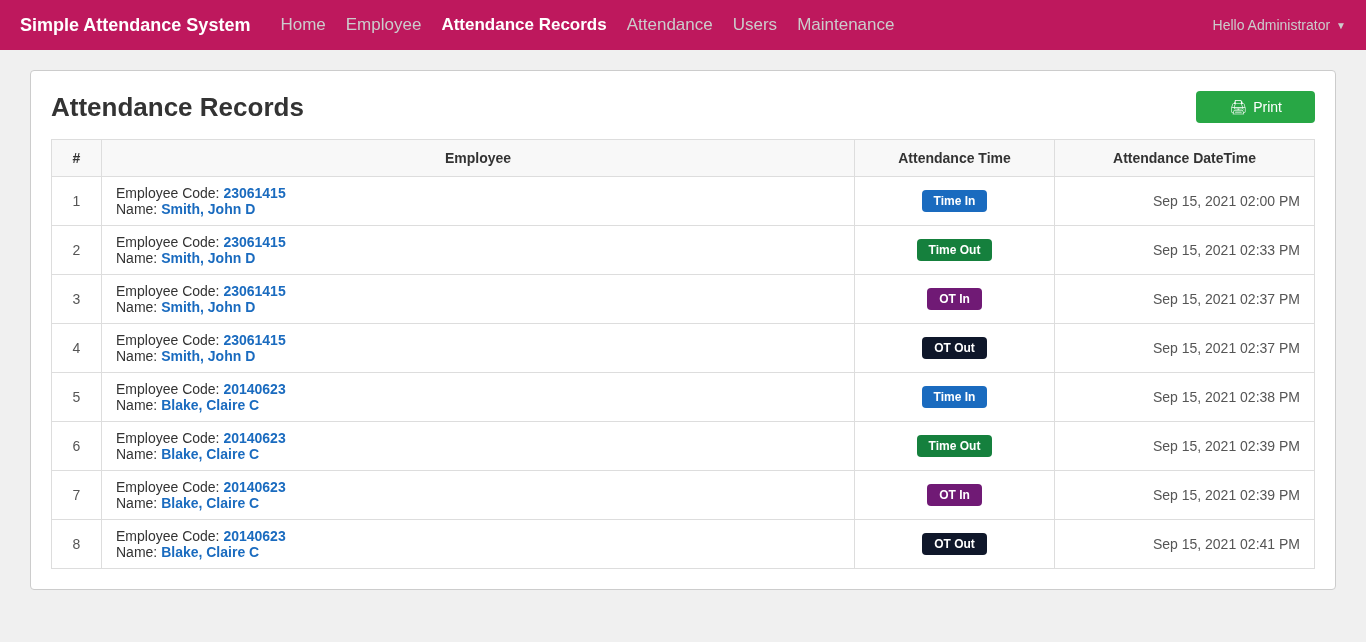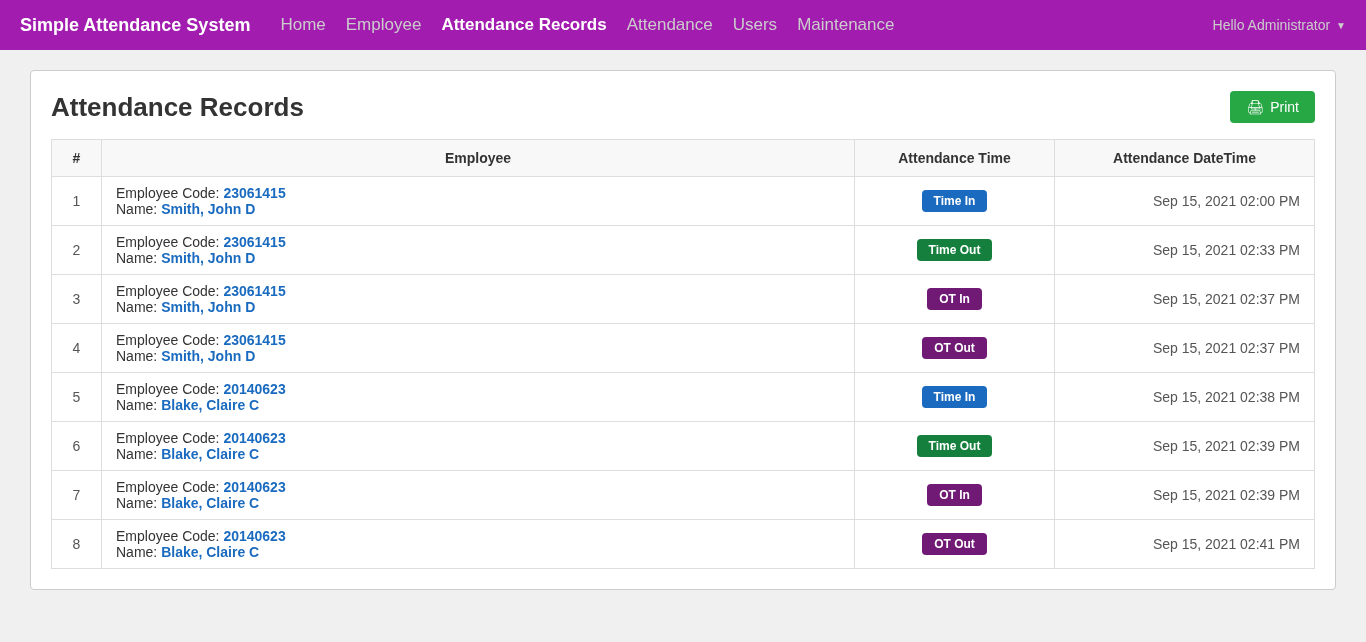--- a/index.html
+++ b/index.html
@@ -1,20 +1,20 @@
 <!DOCTYPE html>
 <html><head>
   <meta charset="utf-8">
   <style>
     * { box-sizing: border-box; margin: 0; padding: 0; }
     body { font-family: Arial, sans-serif; font-size: 14px; background: #f0f0f0; }
 
     
     .navbar {
-      background-color: #a21caf;
+      background-color: #be185d;
       display: flex;
       align-items: center;
       padding: 0 20px;
       height: 50px;
     }
     .navbar-brand {
       color: #ffffff;
       font-size: 18px;
       font-weight: bold;
       margin-right: 30px;
@@ -70,21 +70,21 @@
     .page-title {
       font-size: 26px;
       font-weight: bold;
       color: #333333;
     }
 
     .btn-print {
       background-color: #28a745;
       color: #ffffff;
       border: none;
-      padding: 8px 16px;
+      padding: 8px 33px;
       border-radius: 4px;
       cursor: pointer;
       font-size: 14px;
       display: flex;
       align-items: center;
       gap: 6px;
       justify-content: center;
     }
 
     
@@ -139,21 +139,21 @@
       padding: 4px 12px;
       border-radius: 4px;
       font-size: 12px;
       font-weight: bold;
       color: #ffffff;
       cursor: default;
     }
     .badge-timein { background-color: #1a6bbf; }
     .badge-timeout { background-color: #15803d; }
     .badge-otin { background-color: #701a75; }
-    .badge-otout { background-color: #701a75; }
+    .badge-otout { background-color: #0f172a; }
 
     .printer-icon::before { content: "🖨"; font-size: 14px; }
   </style>
 </head>
 <body>
 
 <nav class="navbar">
   <span class="navbar-brand">Simple Attendance System</span>
   <div class="navbar-nav">
 

